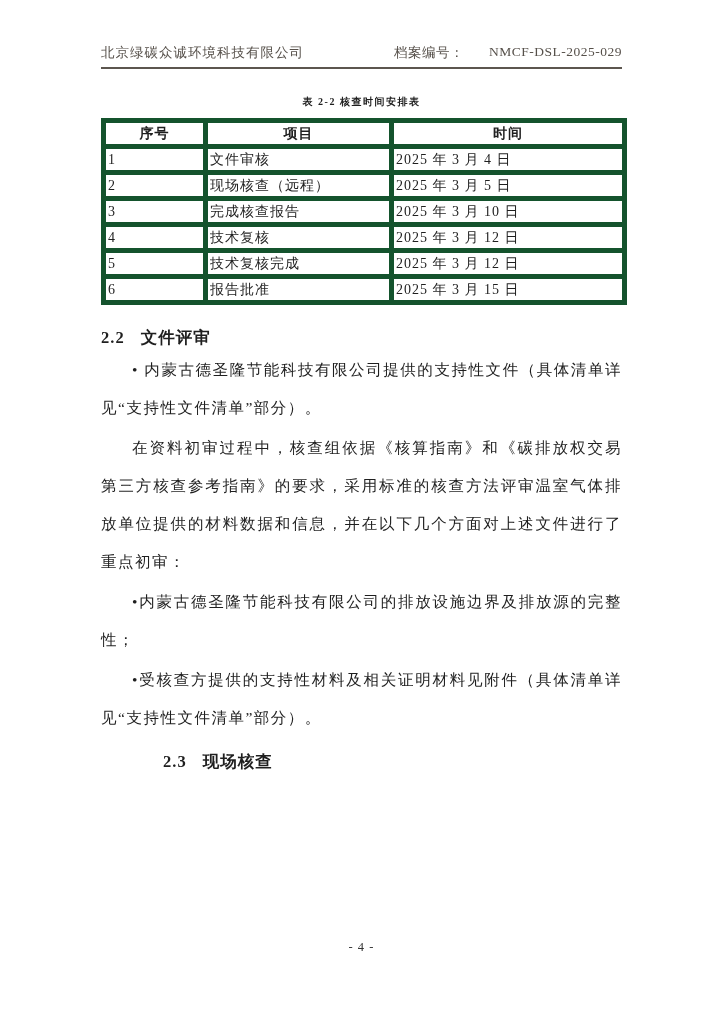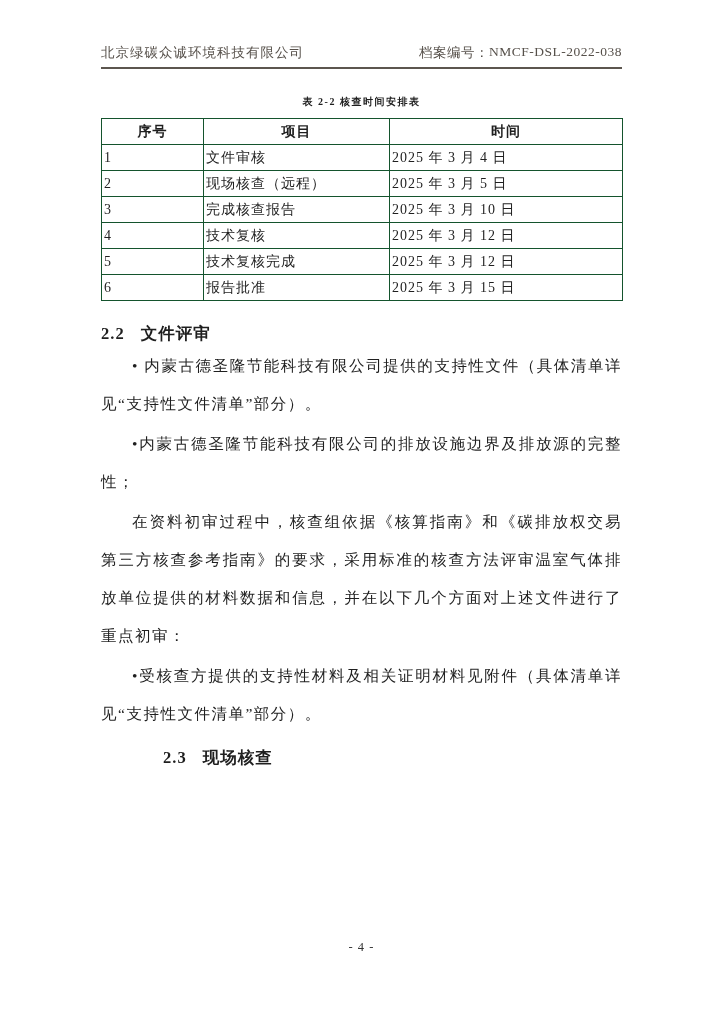--- a/index.html
+++ b/index.html
@@ -19,38 +19,38 @@
   .doc-header {
     display: flex;
     justify-content: space-between;
     align-items: flex-end;
     color: #56504a;
     font-size: 13.5px;
     letter-spacing: 1px;
     padding-bottom: 5px;
     border-bottom: 2px solid #5c564f;
   }
-  .doc-header .archive { display: flex; gap: 0; letter-spacing: 0.5px; }
+  .doc-header .archive { display: flex; gap: 25px; letter-spacing: 0.5px; }
   
   .table-title {
     text-align: center;
     font-weight: bold;
     font-size: 10px;
     letter-spacing: 1.5px;
     margin-top: 26px;
   }
   
   table.schedule {
     width: 100%;
     border-collapse: collapse;
     margin-top: 9px;
     table-layout: fixed;
   }
   table.schedule th, table.schedule td {
-    border: 1px solid #14532d;
+    border: 5px solid #14532d;
     height: 26px;
     vertical-align: middle;
     font-size: 14px;
     letter-spacing: 1px;
     padding: 0 2px;
   }
   table.schedule th { font-weight: bold; }
   col.c-no { width: 102px; }
   col.c-item { width: 186px; }
   col.c-time { width: 233px; }
@@ -84,21 +84,21 @@
 </style>
 </head>
 <body>
 
 <div class="page">
 
   <div class="doc-header">
     <span>北京绿碳众诚环境科技有限公司</span>
     <span class="archive">
       <span>档案编号：</span>
-      <span>NMCF-DSL-2022-038</span>
+      <span>NMCF-DSL-2025-029</span>
     </span>
   </div>
 
   <div class="table-title">表 2-2  核查时间安排表</div>
 
   <table class="schedule">
     <colgroup>
         <col class="c-no">
         <col class="c-item">
         <col class="c-time">
@@ -142,22 +142,22 @@
         <td>2025 年 3 月 15 日</td>
       </tr>
     </tbody>
   </table>
 
   <div class="sec-heading">
     <span class="sec-num">2.2</span><span>文件评审</span>
   </div>
 
   <p class="body-para">•  内蒙古德圣隆节能科技有限公司提供的支持性文件（具体清单详见“支持性文件清单”部分）。</p>
+  <p class="body-para">在资料初审过程中，核查组依据《核算指南》和《碳排放权交易第三方核查参考指南》的要求，采用标准的核查方法评审温室气体排放单位提供的材料数据和信息，并在以下几个方面对上述文件进行了重点初审：</p>
   <p class="body-para">•内蒙古德圣隆节能科技有限公司的排放设施边界及排放源的完整性；</p>
-  <p class="body-para">在资料初审过程中，核查组依据《核算指南》和《碳排放权交易第三方核查参考指南》的要求，采用标准的核查方法评审温室气体排放单位提供的材料数据和信息，并在以下几个方面对上述文件进行了重点初审：</p>
   <p class="body-para">•受核查方提供的支持性材料及相关证明材料见附件（具体清单详见“支持性文件清单”部分）。</p>
 
   <div class="sec-heading indented">
     <span class="sec-num">2.3</span><span>现场核查</span>
   </div>
 
 
   <div class="page-footer">- 4 -</div>
 
 </div>

